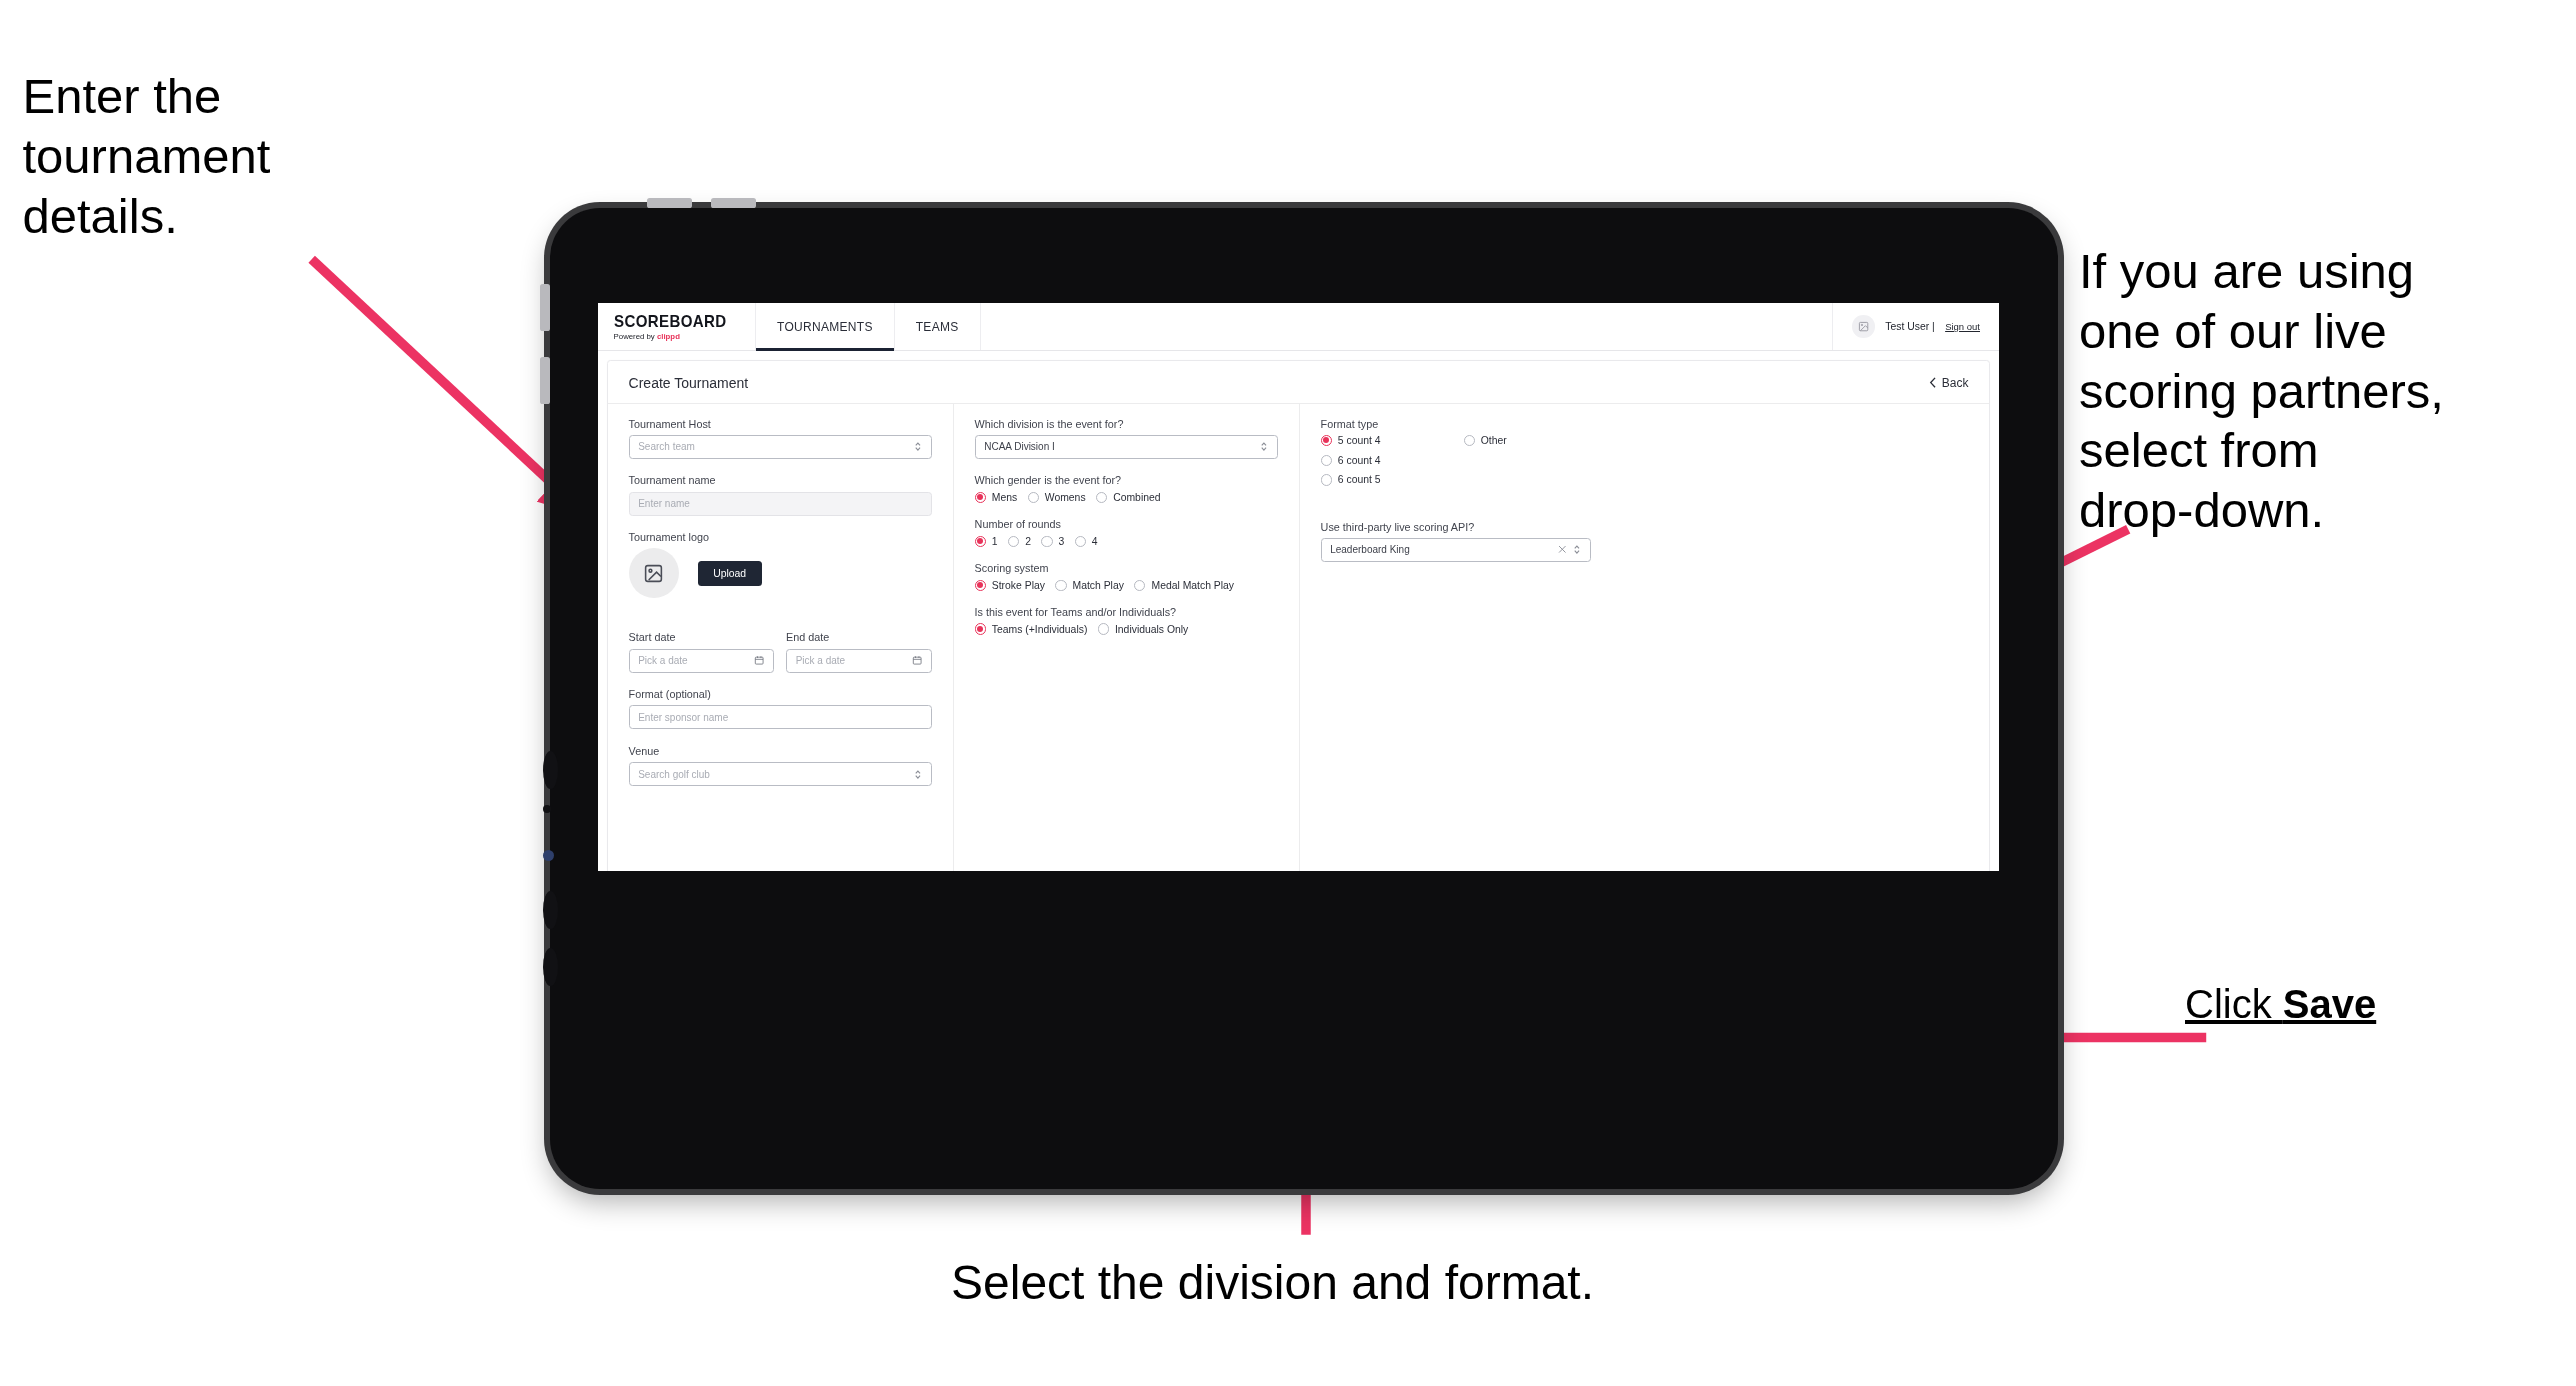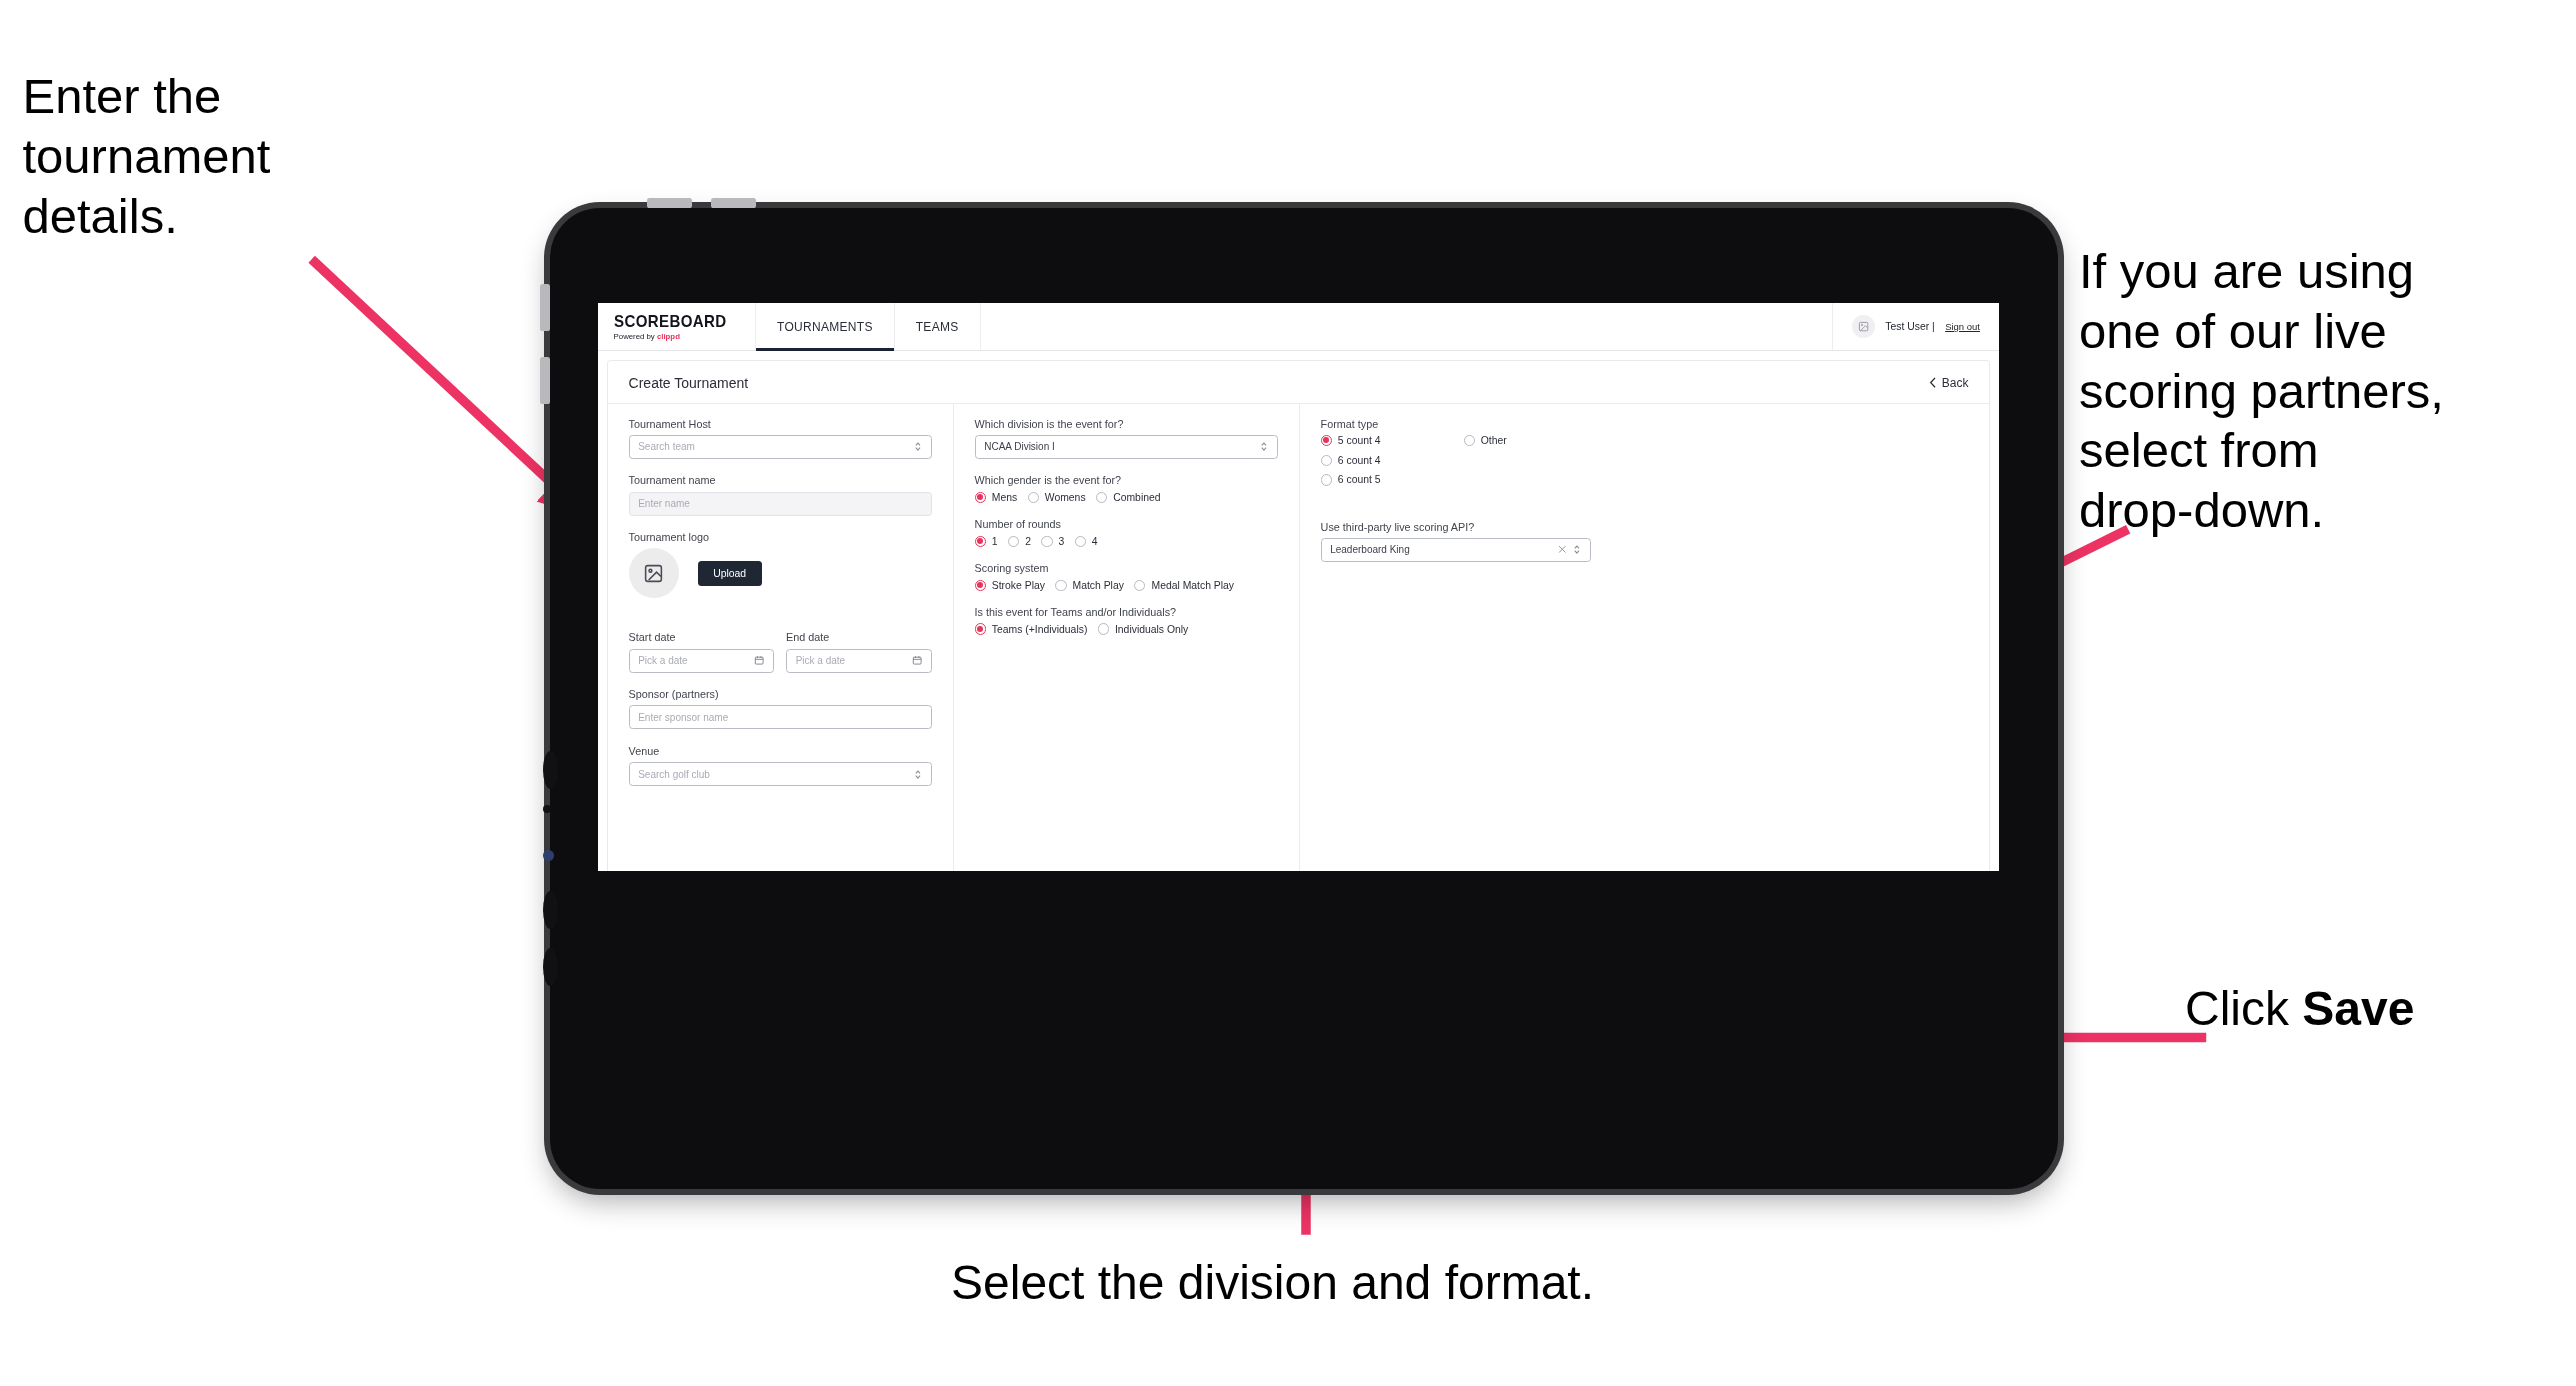--- a/index.html
+++ b/index.html
@@ -16,21 +16,21 @@
     position: absolute;
     color: #000;
     font-family: "Liberation Sans", sans-serif;
     font-weight: 400;
     line-height: 1.22;
     white-space: pre-line;
   }
   #anno-left  { left: 22.5px;  top: 67px;  width: 372px; font-size: 49px; }
   #anno-right { left: 2079px; top: 242px; width: 484px; font-size: 49px; }
   #anno-bottom{ left: 951px; top: 1254px; width: 865px; font-size: 48px; }
-  #anno-save  { left: 2185px; top: 980px; font-size: 48px; white-space: nowrap; }
+  #anno-save  { left: 2185px; top: 980px; font-size: 40px; white-space: nowrap; text-decoration: underline; }
   #anno-save b { font-weight: 700; }
 
   .arrow { position: absolute; pointer-events:none; }
 
   
   .device {
     position: absolute;
     left: 550px; top: 208px;
     width: 1508px; height: 981px;
     background: #0d0d0f;
@@ -322,21 +322,21 @@
                   <span class="right-ic">
                     <svg width="10.4" height="10.4" viewBox="0 0 24 24" fill="none" stroke="#6e717b" stroke-width="1.9">
                         <rect x="3" y="5" width="18" height="16" rx="2"></rect>
                         <path d="M3 10h18M8 3v4M16 3v4"></path>
                       </svg>
                   </span>
                 </div>
               </div>
             </div>
 
-            <div class="fld-label mt">Sponsor (partners)</div>
+            <div class="fld-label mt">Format (optional)</div>
             <div class="input">
               <span class="ph">Enter sponsor name</span>
             </div>
 
             <div class="fld-label mt">Venue</div>
             <div class="input">
               <span class="ph">Search golf club</span>
               <span class="right-ic">
                 <svg width="7.8" height="11.2" viewBox="0 0 9 13" fill="none" stroke="#8b8e97" stroke-width="1.3">
                     <path d="M2 5.2L4.5 2.4 7 5.2M2 7.8l2.5 2.8L7 7.8"></path>

